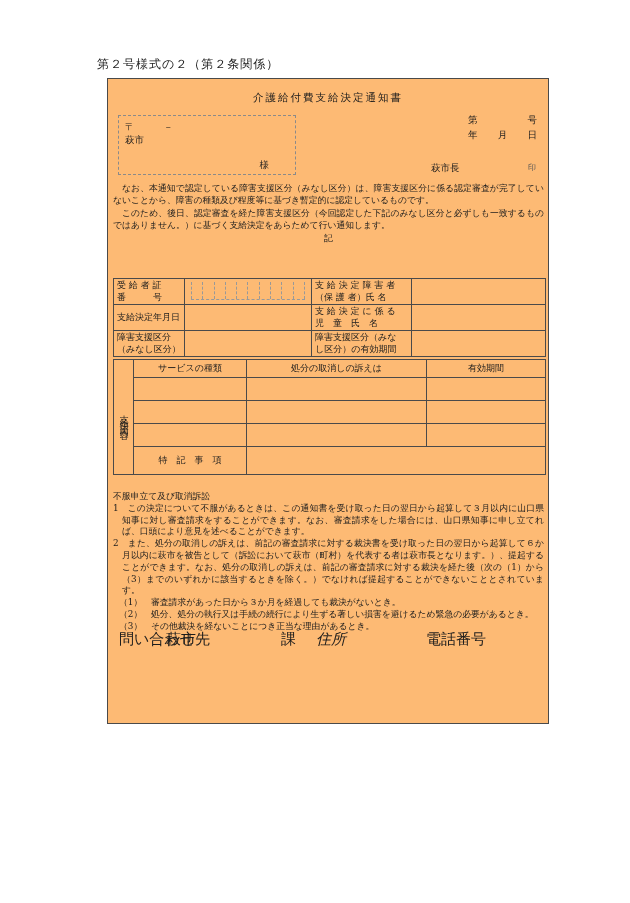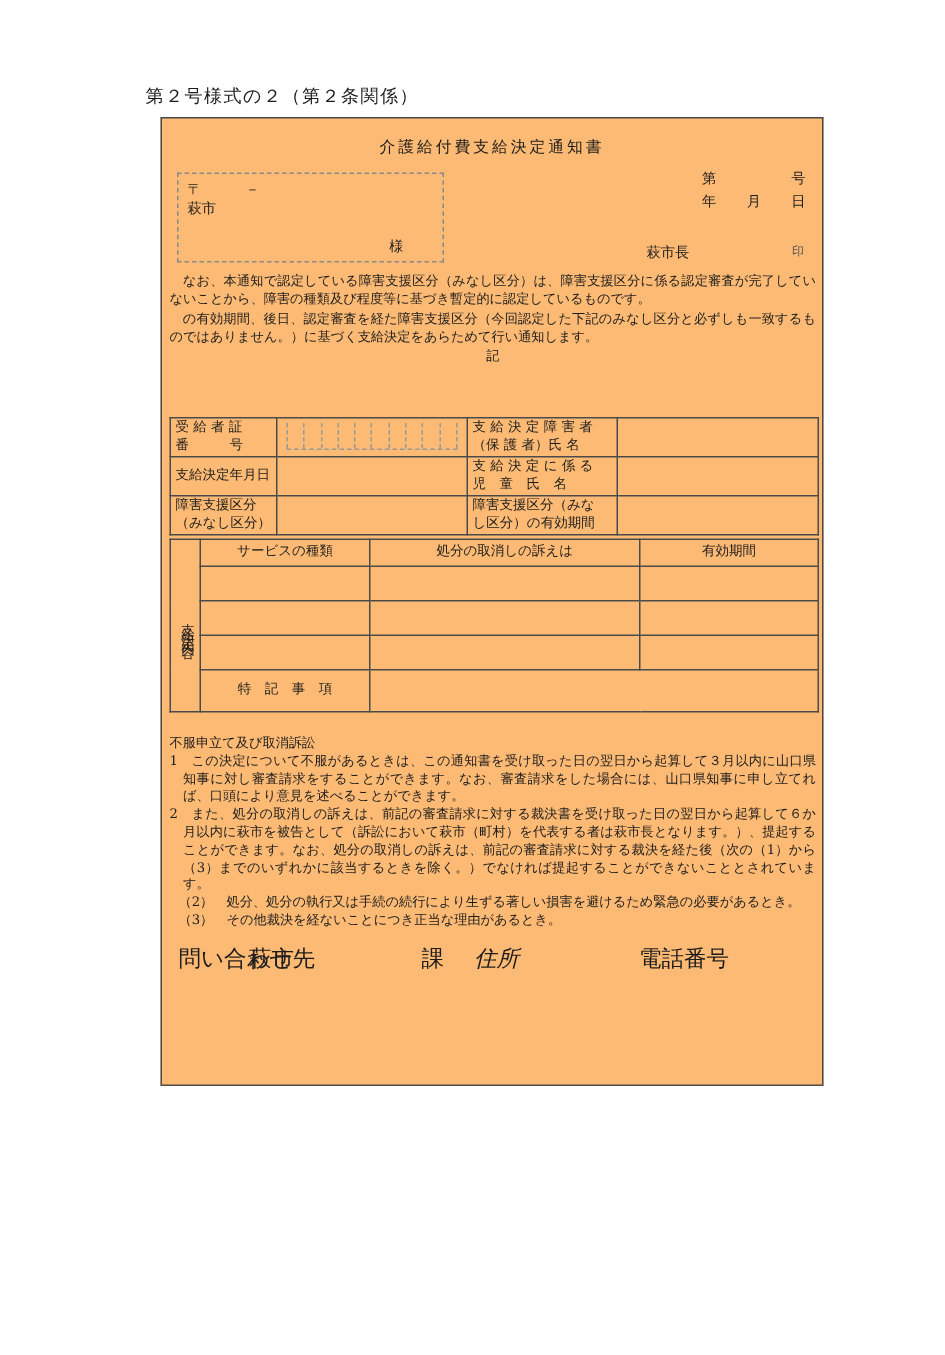--- a/index.html
+++ b/index.html
@@ -120,21 +120,21 @@
     </div>
   </div>
 
   <div class="mayor-line">
     <span>萩市長</span>
     <span class="seal">印</span>
   </div>
 
   <div class="body-text">
     <p>　なお、本通知で認定している障害支援区分（みなし区分）は、障害支援区分に係る認定審査が完了していないことから、障害の種類及び程度等に基づき暫定的に認定しているものです。</p>
-    <p>　の有効期間、後日、認定審査を経た障害支援区分（今回認定した下記のみなし区分と必ずしも一致するものではありません。）に基づく支給決定をあらためて行い通知します。</p>
+    <p>　このため、後日、認定審査を経た障害支援区分（今回認定した下記のみなし区分と必ずしも一致するものではありません。）に基づく支給決定をあらためて行い通知します。</p>
     <p class="ki">記</p>
   </div>
 
   <table class="t1">
     <colgroup>
         <col style="width:71px">
         <col style="width:127px">
         <col style="width:100px">
         <col>
       </colgroup>
@@ -213,20 +213,21 @@
       <td>特　記　事　項</td>
       <td colspan="2"></td>
     </tr>
   </tbody>
     </table>
 
   <div class="appeal">
     <p>不服申立て及び取消訴訟</p>
     <p class="item">1　この決定について不服があるときは、この通知書を受け取った日の翌日から起算して３月以内に山口県知事に対し審査請求をすることができます。なお、審査請求をした場合には、山口県知事に申し立てれば、口頭により意見を述べることができます。</p>
     <p class="item">2　また、処分の取消しの訴えは、前記の審査請求に対する裁決書を受け取った日の翌日から起算して６か月以内に萩市を被告として（訴訟において萩市（町村）を代表する者は萩市長となります。）、提起することができます。なお、処分の取消しの訴えは、前記の審査請求に対する裁決を経た後（次の（1）から（3）までのいずれかに該当するときを除く。）でなければ提起することができないこととされています。</p>
+    <p class="sub">（1）　審査請求があった日から３か月を経過しても裁決がないとき。</p>
     <p class="sub">（2）　処分、処分の執行又は手続の続行により生ずる著しい損害を避けるため緊急の必要があるとき。</p>
     <p class="sub">（3）　その他裁決を経ないことにつき正当な理由があるとき。</p>
   </div>
 
   <div class="contact">
     <span class="c-label">問い合わせ先</span>
     <span class="c-city">萩市</span>
     <span class="c-section">課</span>
     <span class="c-address">住所</span>
     <span class="c-phone">電話番号</span>

